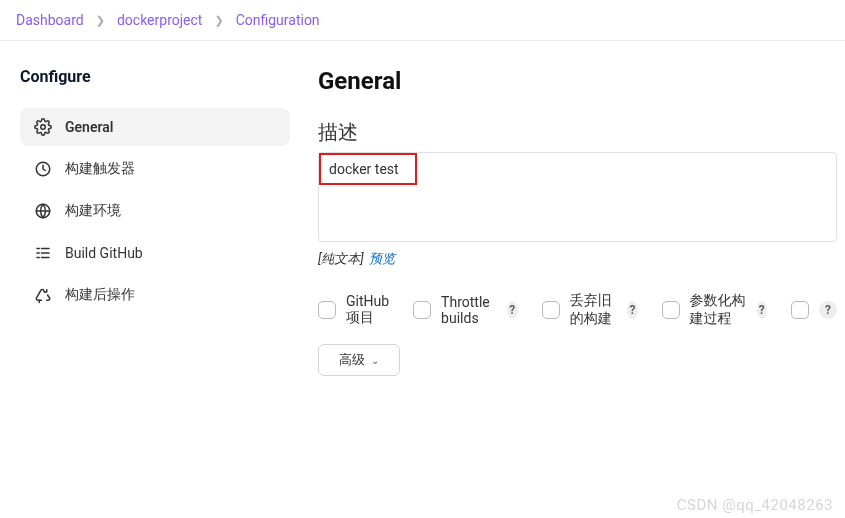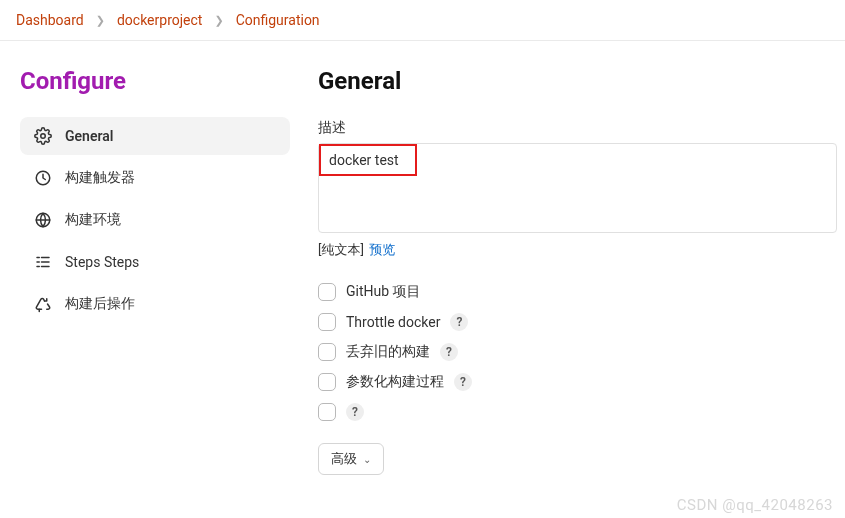--- a/index.html
+++ b/index.html
@@ -1,38 +1,38 @@
 <!DOCTYPE html>
 <html><head>
   <meta charset="utf-8">
   <style>
     * { box-sizing: border-box; margin: 0; padding: 0; }
     body { font-family: -apple-system, BlinkMacSystemFont, "Segoe UI", Roboto, sans-serif; font-size: 14px; color: #333; background: #fff; width: 845px; height: 518px; overflow: hidden; position: relative; }
     .breadcrumb { display: flex; align-items: center; gap: 12px; padding: 12px 16px; border-bottom: 1px solid #eaeaea; color: #555; font-size: 14px; }
-    .breadcrumb a { color: #c2410c; text-decoration: none; }
+    .breadcrumb a { color: #8b5cf6; text-decoration: none; }
     .breadcrumb .chev { color: #aaa; font-size: 11px; }
     .layout { display: flex; }
     .sidebar { width: 310px; padding: 26px 20px 0 20px; }
-    .sidebar h1 { font-size: 24px; font-weight: 700; margin-bottom: 22px; color: #a21caf; }
+    .sidebar h1 { font-size: 16px; font-weight: 700; margin-bottom: 22px; color: #0f172a; }
     .nav-item { display: flex; align-items: center; gap: 13px; padding: 10px 14px; border-radius: 8px; cursor: pointer; color: #333; font-size: 14px; margin-bottom: 4px; }
     .nav-item.active { background: #f3f3f3; font-weight: 600; }
     .nav-item .ico { width: 18px; height: 18px; display: flex; align-items: center; justify-content: center; flex-shrink: 0; }
     .main { flex: 1; padding: 26px 8px 0 8px; }
     .main h1 { font-size: 24px; font-weight: 700; margin-bottom: 24px; color: #111; }
-    .field-label { font-size: 14px; color: #333; margin-bottom: 6px; }
+    .field-label { font-size: 20px; color: #333; margin-bottom: 6px; }
     .desc-box { border: 1px solid #e0e0e0; border-radius: 4px; min-height: 90px; width: 100%; padding: 0; position: relative; background: #fff; text-align: center; }
     .desc-highlight { position: absolute; top: 0; left: 0; border: 2px solid #e41b1b; padding: 6px 16px 6px 8px; font-size: 14px; }
-    .preview-line { margin-top: 8px; font-size: 13px; }
+    .preview-line { margin-top: 8px; font-size: 13px; font-style: italic; }
     .preview-line .plain { color: #333; }
     .preview-line .link { color: #0b6bcb; text-decoration: none; margin-left: 2px; }
-    .options { margin-top: 24px; display: flex; flex-direction: column; gap: 12px; }
+    .options { margin-top: 24px; display: flex; flex-direction: row; gap: 24px; }
     .opt-row { display: flex; align-items: center; gap: 10px; font-size: 14px; color: #333; }
     .chk { width: 18px; height: 18px; border: 1.5px solid #b9b9b9; border-radius: 5px; background: #fff; display: inline-block; flex-shrink: 0; }
     .help { width: 18px; height: 18px; border-radius: 50%; background: #eee; color: #555; font-size: 12px; font-weight: 600; display: inline-flex; align-items: center; justify-content: center; cursor: pointer; }
-    .adv-btn { margin-top: 22px; display: inline-flex; align-items: center; gap: 6px; padding: 6px 12px; border: 1px solid #d5d5d5; border-radius: 6px; background: #fff; font-size: 13px; cursor: pointer; color: #333; }
+    .adv-btn { margin-top: 16px; display: inline-flex; align-items: center; gap: 6px; padding: 6px 20px; border: 1px solid #d5d5d5; border-radius: 6px; background: #fff; font-size: 13px; cursor: pointer; color: #333; }
     .adv-btn .caret { font-size: 10px; color: #666; }
     .watermark { position: absolute; right: 12px; bottom: 4px; color: #d7d7d7; font-size: 15px; pointer-events: none; letter-spacing: 0.5px; margin-top: 37px; }
     svg { display: block; }
   </style>
 </head>
 <body>
 
 <div class="breadcrumb">
   <a href="#">Dashboard</a>
   <span class="chev">❯</span>
@@ -81,21 +81,21 @@
       <span class="ico">
         <svg width="18" height="18" viewBox="0 0 24 24" fill="none" stroke="#333" stroke-width="2" stroke-linecap="round" stroke-linejoin="round">
             <line x1="4" y1="6" x2="7" y2="6"></line>
             <line x1="10" y1="6" x2="20" y2="6"></line>
             <line x1="4" y1="12" x2="7" y2="12"></line>
             <line x1="10" y1="12" x2="20" y2="12"></line>
             <line x1="4" y1="18" x2="7" y2="18"></line>
             <line x1="10" y1="18" x2="20" y2="18"></line>
           </svg>
       </span>
-      <span>Steps Steps</span>
+      <span>Build GitHub</span>
     </div>
 
     <div class="nav-item">
       <span class="ico">
         <svg width="18" height="18" viewBox="0 0 24 24" fill="none" stroke="#333" stroke-width="2" stroke-linecap="round" stroke-linejoin="round">
             <path d="M7 19H5a2 2 0 0 1-1.73-3l6-10.4a2 2 0 0 1 3.46 0L14 8"></path>
             <path d="M17 19h2a2 2 0 0 0 1.73-3L18 12"></path>
             <polyline points="10 19 7 19 7 22"></polyline>
             <polyline points="14 8 17 8 17 5"></polyline>
           </svg>
@@ -116,21 +116,21 @@
       <a href="#" class="link">预览</a>
     </div>
 
     <div class="options">
       <div class="opt-row">
         <span class="chk"></span>
         <span>GitHub 项目</span>
       </div>
       <div class="opt-row">
         <span class="chk"></span>
-        <span>Throttle docker</span>
+        <span>Throttle builds</span>
         <span class="help">?</span>
       </div>
       <div class="opt-row">
         <span class="chk"></span>
         <span>丢弃旧的构建</span>
         <span class="help">?</span>
       </div>
       <div class="opt-row">
         <span class="chk"></span>
         <span>参数化构建过程</span>

